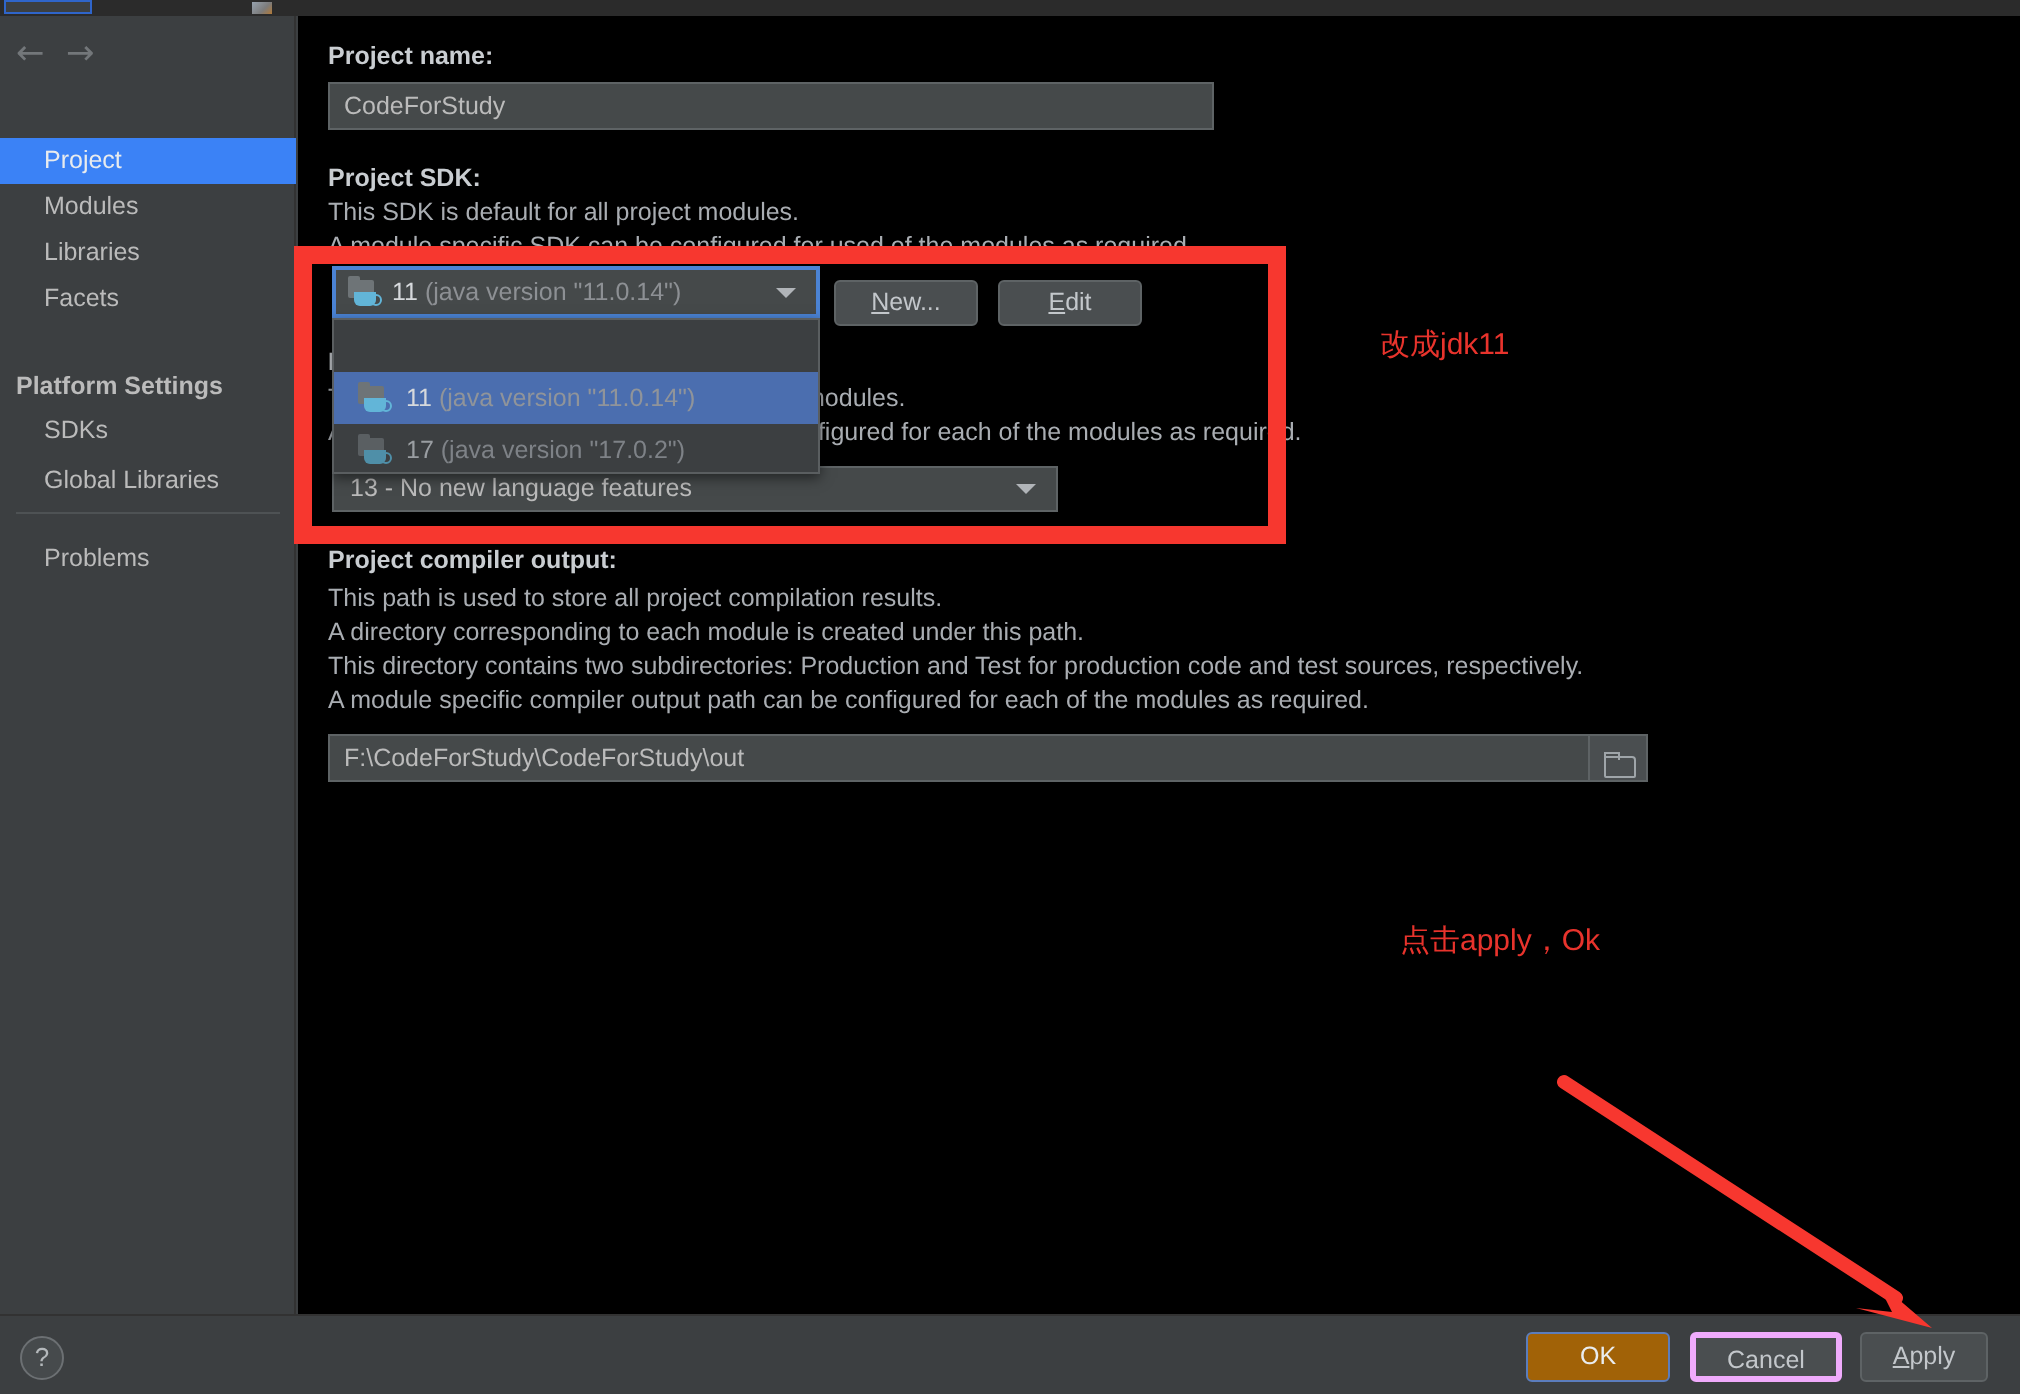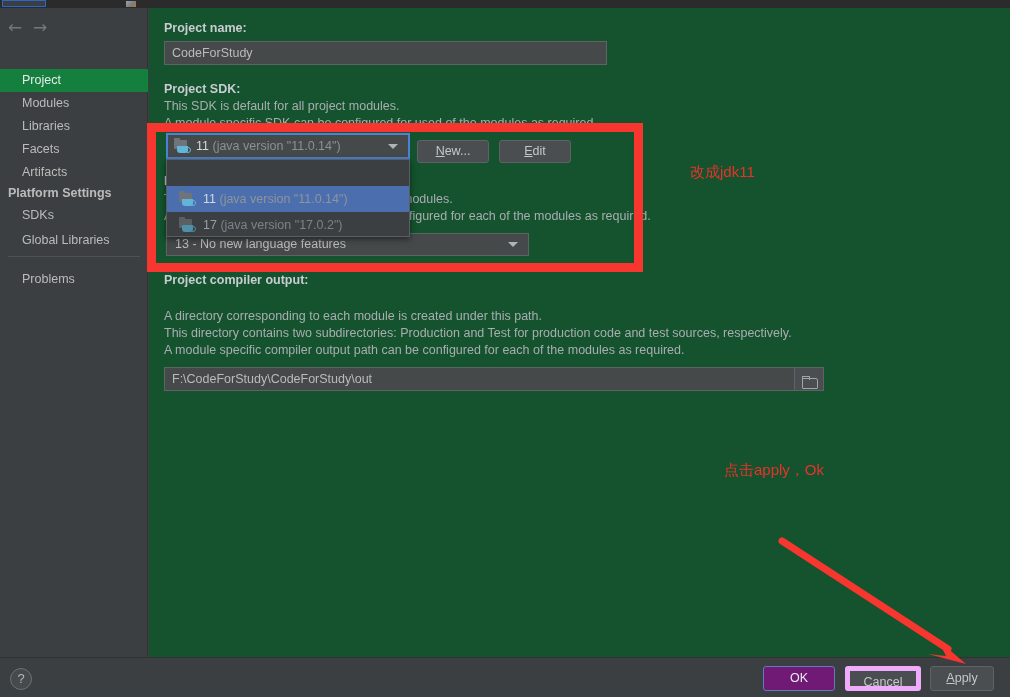--- a/index.html
+++ b/index.html
@@ -54,31 +54,31 @@
     color: #bbbbbb; font-size: 12.5px; font-weight: bold;
     white-space: nowrap;
   }
   .side-item {
     position: absolute; left: 0; width: 148px; height: 23px;
     color: #bbbbbb; font-size: 12.5px;
     padding-left: 22px; line-height: 23px;
     white-space: nowrap;
   }
   .side-item.sel {
-    background: #15803d; color: #e8ebee;
+    background: #3b82f6; color: #e8ebee;
   }
   .side-sep {
     position: absolute; left: 8px; width: 132px; height: 1px;
     background: #4e5254;
   }
 
   
   .main {
     position: absolute; left: 149px; top: 8px; width: 861px; height: 649px;
-    background: #14532d;
+    background: #000000;
   }
   .lbl-bold {
     position: absolute; color: #c9cdd1; font-size: 12.5px; font-weight: bold;
     white-space: nowrap;
   }
   .lbl {
     position: absolute; color: #a9adb2; font-size: 12.5px;
     white-space: nowrap;
   }
 
@@ -250,25 +250,25 @@
   }
   .dlg-btn {
     position: absolute; top: 666px; height: 25px;
     border-radius: 3px;
     font-size: 12.5px; text-align: center; line-height: 23px;
     white-space: nowrap;
     z-index: 50;
   }
   .dlg-btn.ok {
     left: 763px; width: 72px;
-    background: #701a75; border: 1px solid #5b7dbd; color: #e9ecef;
+    background: #a16207; border: 1px solid #5b7dbd; color: #e9ecef;
   }
   .dlg-btn.cancel {
     left: 845px; width: 76px;
-    background: #4a4e50; border: 5px solid #f0abfc; color: #c3c7cb;
+    background: #4a4e50; border: 3px solid #f0abfc; color: #c3c7cb;
   }
   .dlg-btn.apply {
     left: 930px; width: 64px;
     background: #4a4e50; border: 1px solid #5e6365; color: #c3c7cb;
   }
   .dlg-btn u { text-decoration: underline; }
 </style>
 </head>
 <body>
 
@@ -291,23 +291,20 @@
       <span>Project</span>
     </div>
     <div class="side-item" style="top:84px;">
       <span>Modules</span>
     </div>
     <div class="side-item" style="top:130px;">
       <span>Facets</span>
     </div>
     <div class="side-item" style="top:107px;">
       <span>Libraries</span>
-    </div>
-    <div class="side-item" style="top:153px;">
-      <span>Artifacts</span>
     </div>
 
     <div class="side-head" style="top:178px;">Platform Settings</div>
 
     <div class="side-item" style="top:196px;">
       <span>SDKs</span>
     </div>
     <div class="side-item" style="top:221px;">
       <span>Global Libraries</span>
     </div>
@@ -378,34 +375,35 @@
           <span class="ftab"></span>
             <span class="f"></span>
             <span class="cup"></span>
         </span>
         <span class="n">17</span>
         <span class="v">(java version "17.0.2")</span>
       </div>
     </div>
 
     <div class="lbl-bold" style="left:15px; top:265px;">Project compiler output:</div>
+    <div class="lbl" style="left:15px; top:284px;">This path is used to store all project compilation results.</div>
     <div class="lbl" style="left:15px; top:318px;">This directory contains two subdirectories: Production and Test for production code and test sources, respectively.</div>
     <div class="lbl" style="left:15px; top:301px;">A directory corresponding to each module is created under this path.</div>
     <div class="lbl" style="left:15px; top:335px;">A module specific compiler output path can be configured for each of the modules as required.</div>
 
     <div class="textfield" style="left:15px; top:359px; width:660px; height:24px;">F:\CodeForStudy\CodeForStudy\out</div>
     <div class="browse-btn" style="left:645px; top:360px; width:29px; height:22px;">
       <span class="folder-ico"></span>
     </div>
   </div>
 
   <div class="redbox"></div>
 
   <div class="anno" style="left:690px; top:163px;">改成jdk11</div>
-  <div class="anno" style="left:700px; top:461px;margin-left:24px;">点击apply，Ok</div>
+  <div class="anno" style="left:700px; top:461px;">点击apply，Ok</div>
 
   <svg class="redarrow" width="240" height="140" viewBox="0 0 240 140">
     <path d="M12,11 L178,119" stroke="#f7372f" stroke-width="7" stroke-linecap="round" fill="none"></path>
     <path d="M196,134 L168,110 L176,126 L158,124 Z" fill="#f7372f"></path>
   </svg>
 
   <div class="bottombar"></div>
   <div class="help-btn">?</div>
   <div class="dlg-btn ok">OK</div>
   <div class="dlg-btn cancel">Cancel</div>

